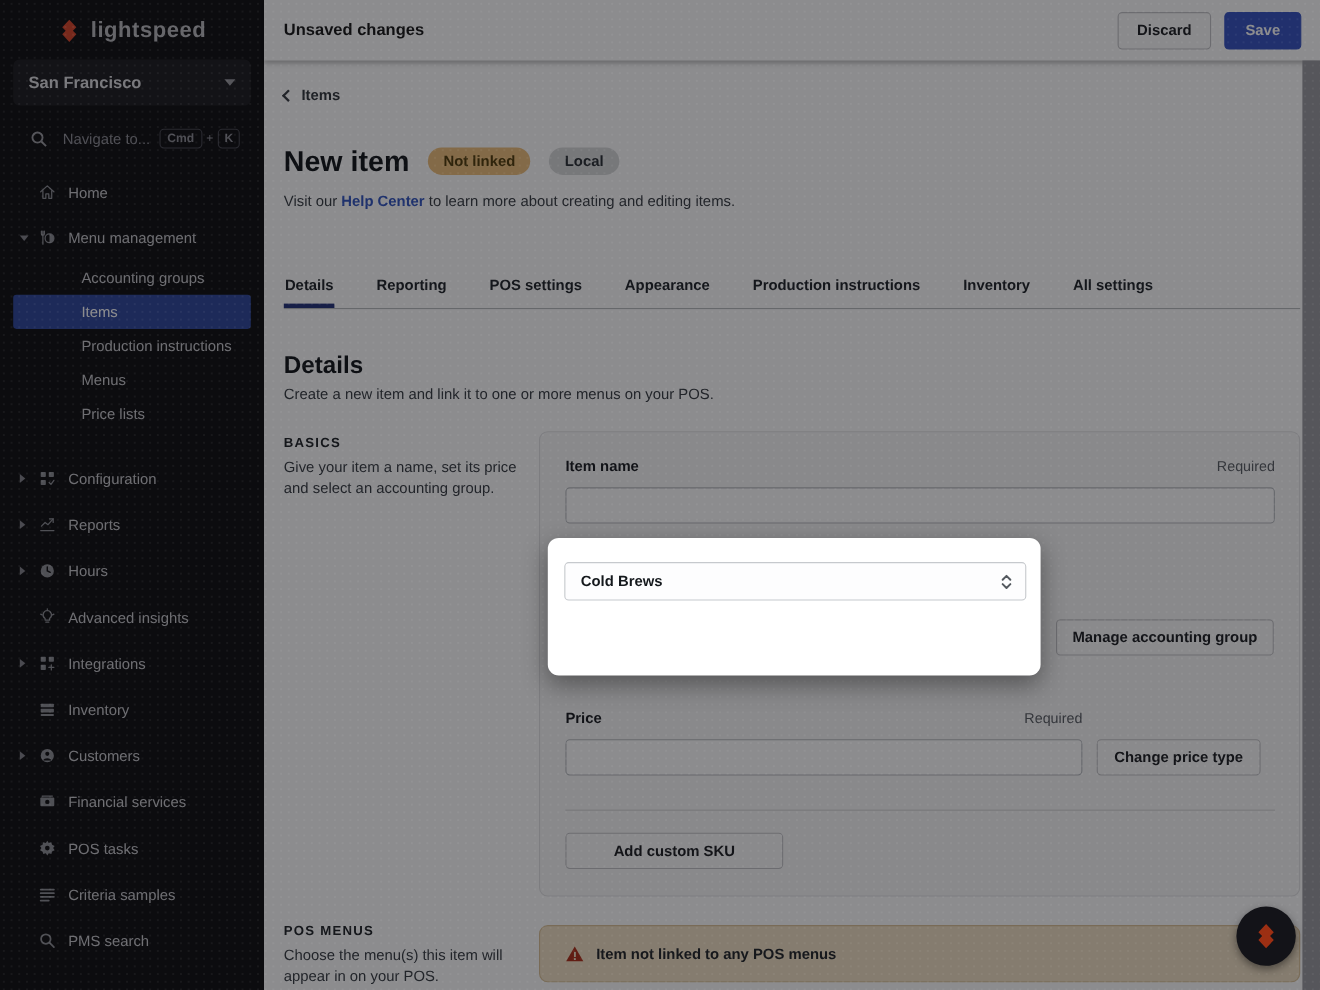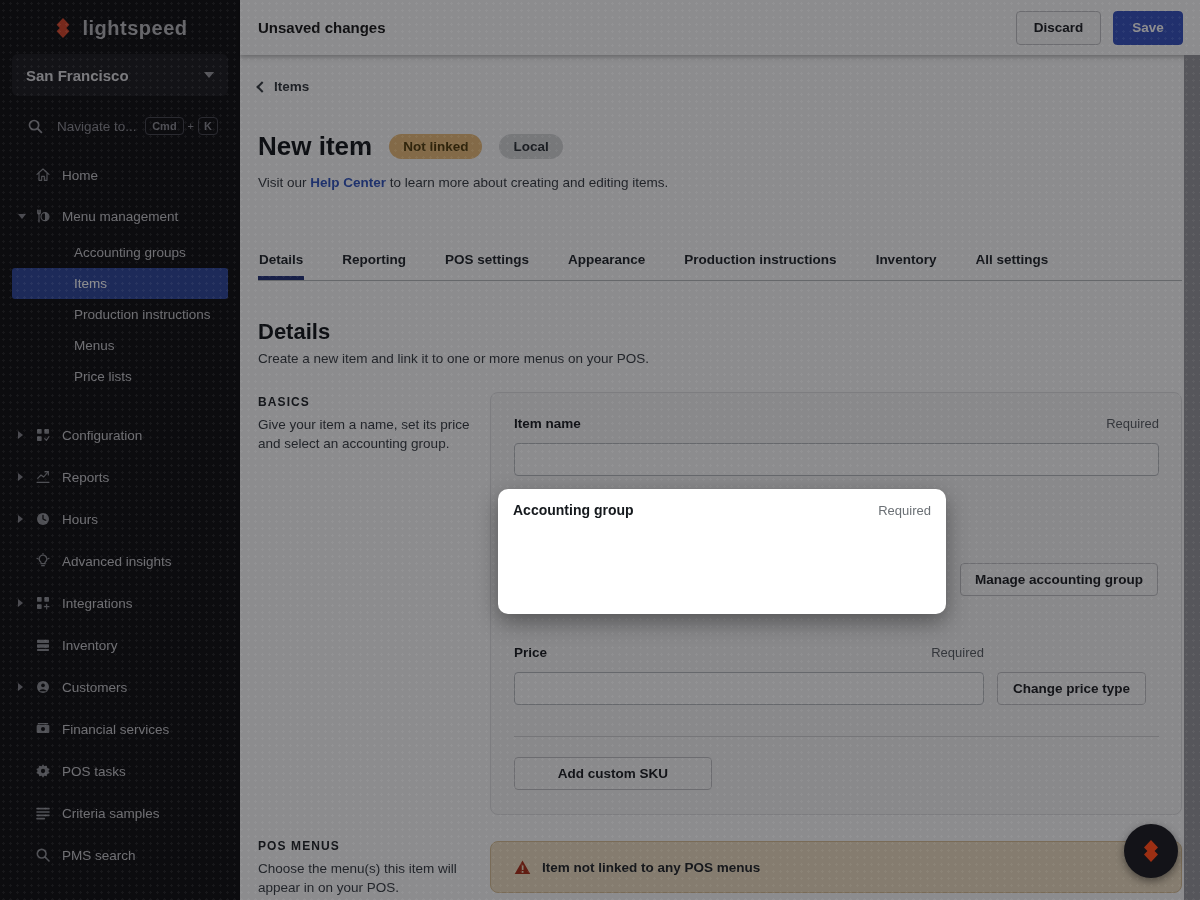--- a/index.html
+++ b/index.html
@@ -375,23 +375,28 @@
     </span>
     <span class="warning-text">Item not linked to any POS menus</span>
   </div>
 </div>
 
 <div class="right-strip"></div>
 
 <div class="veil"></div>
 
 <div class="spotlight">
-  <div class="spot-head">
-    <span class="spot-label">Accounting group</span>
-    <span class="spot-required">Required</span>
+  <div class="spot-select">
+    <span class="spot-select-value">Cold Brews</span>
+    <span class="updown">
+      <svg viewBox="0 0 10 14">
+          <path d="M1.5 5 L5 1.5 L8.5 5"></path>
+          <path d="M1.5 9 L5 12.5 L8.5 9"></path>
+        </svg>
+    </span>
   </div>
 </div>
 
 <div class="fab">
   <svg width="24" height="24" viewBox="0 0 24 24">
       <path class="flame" d="M12 1 L19 8.5 L15.6 12 L19 15.5 L12 23 L5 15.5 L8.4 12 L5 8.5 Z"></path>
     </svg>
 </div>
 
 </body></html>

